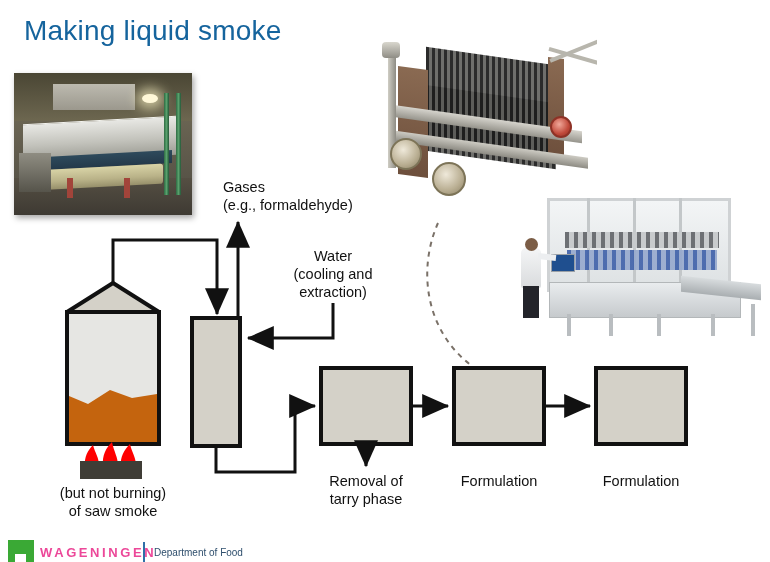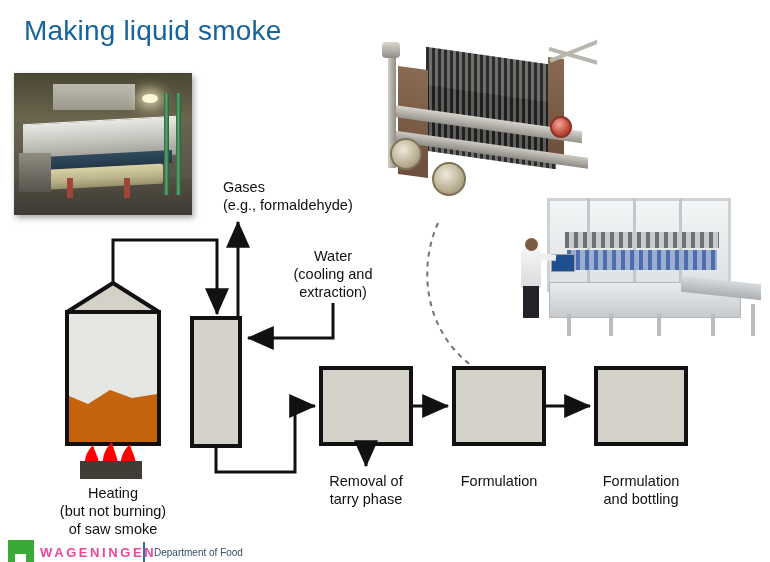--- a/index.html
+++ b/index.html
@@ -226,37 +226,35 @@
     <div>(cooling and</div>
     <div>extraction)</div>
   </div>
 
   <div class="dlabel" style="left:223px;top:178px;">
     <div>Gases</div>
     <div>(e.g., formaldehyde)</div>
   </div>
 
   <div class="dlabel ctr" style="left:10px;top:484px;width:206px;">
-    <div>Heating</div>
     <div>(but not burning)</div>
     <div>of saw smoke</div>
   </div>
 
   <div class="dlabel ctr" style="left:296px;top:472px;width:140px;">
     <div>Removal of</div>
     <div>tarry phase</div>
   </div>
 
   <div class="dlabel ctr" style="left:429px;top:472px;width:140px;">
     <div>Formulation</div>
   </div>
 
   <div class="dlabel ctr" style="left:571px;top:472px;width:140px;">
     <div>Formulation</div>
-    <div>and bottling</div>
   </div>
 
   <div id="footer">
     <div id="logo-mark"></div>
     <div id="logo-word">WAGENINGEN</div>
     <div id="footer-divider"></div>
     <div id="footer-dept">Department of Food</div>
   </div>
 
 </div>

